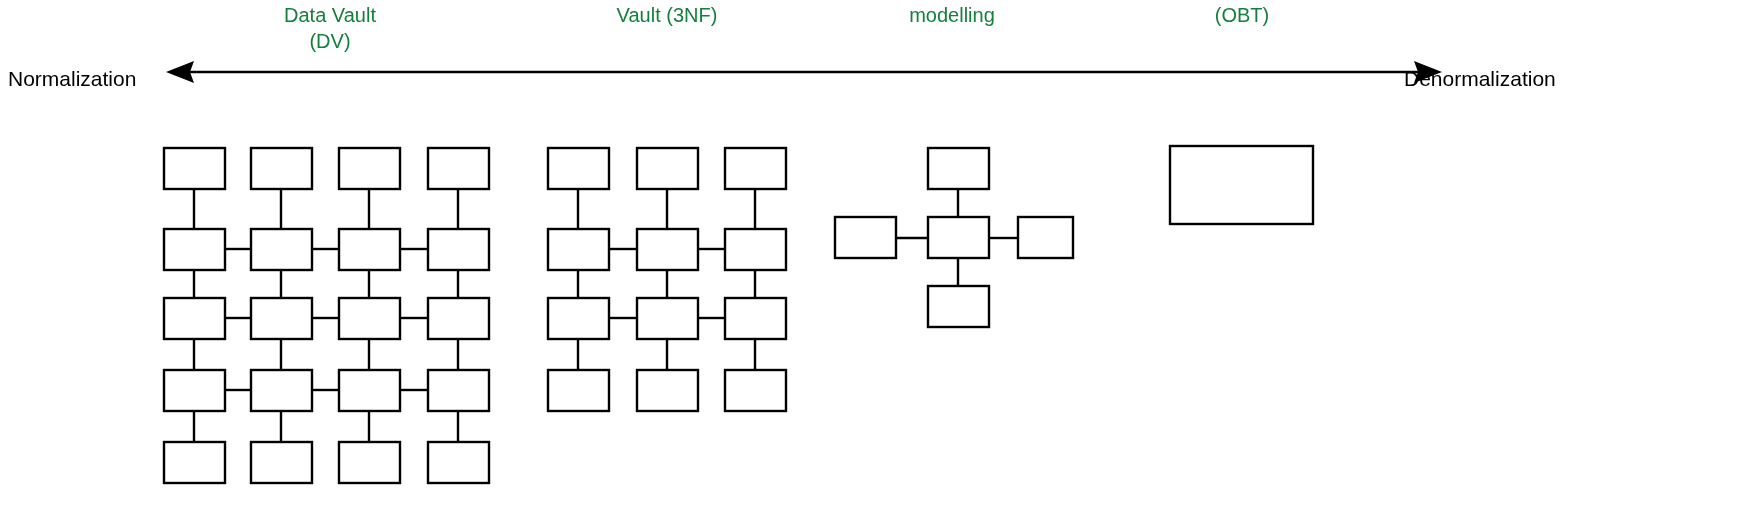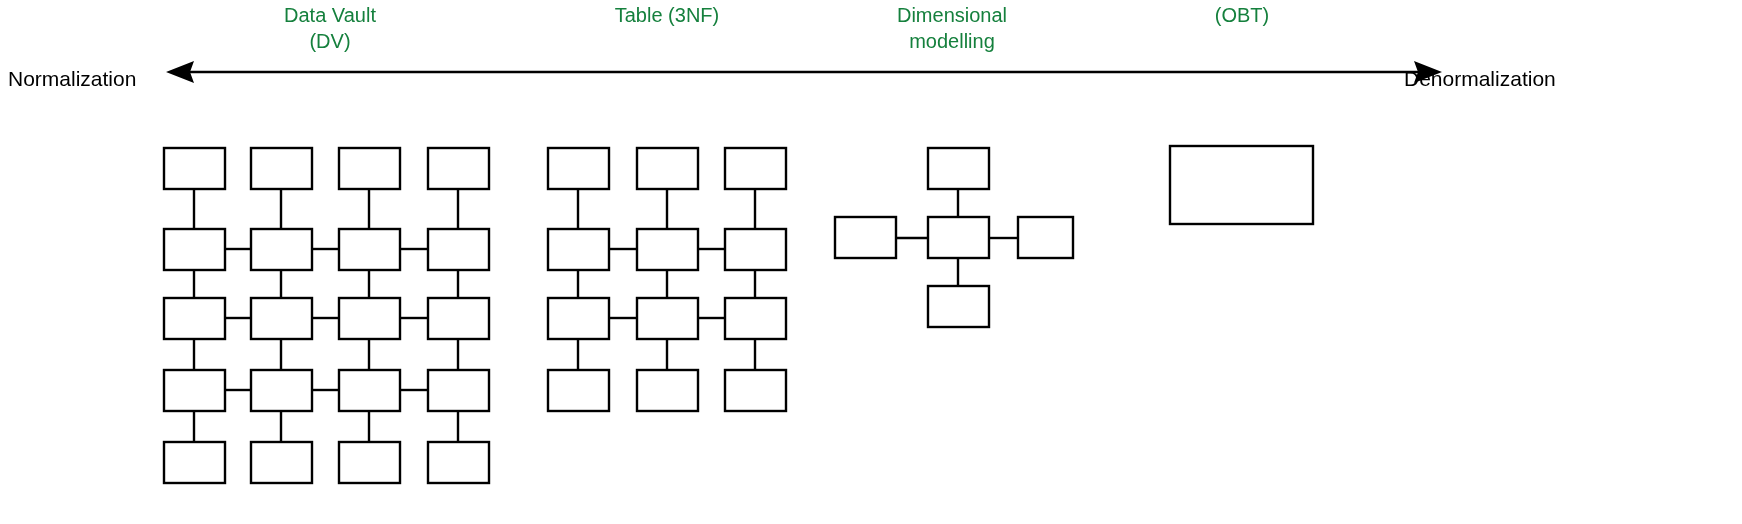--- a/index.html
+++ b/index.html
@@ -82,25 +82,24 @@
 
   <div class="axis-label" id="label-normalization">Normalization</div>
   <div class="axis-label" id="label-denormalization">Denormalization</div>
 
   <div class="stage-label" style="left:230px; top:2px; width:200px;">
     <span class="l1">Data Vault</span>
     <span class="l2">(DV)</span>
   </div>
 
   <div class="stage-label" style="left:567px; top:2px; width:200px;">
-    <span class="l2">Table (3NF)</span>
+    <span class="l2">Vault (3NF)</span>
   </div>
 
   <div class="stage-label" style="left:852px; top:2px; width:200px;">
-    <span class="l1">Dimensional</span>
     <span class="l2">modelling</span>
   </div>
 
   <div class="stage-label" style="left:1142px; top:2px; width:200px;">
     <span class="l2">(OBT)</span>
   </div>
 
   <svg id="shapes-svg" viewBox="0 0 1742 524">
 
     <g>

